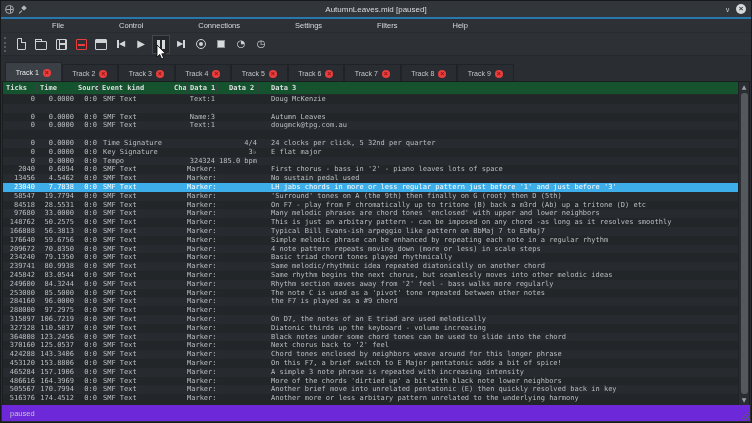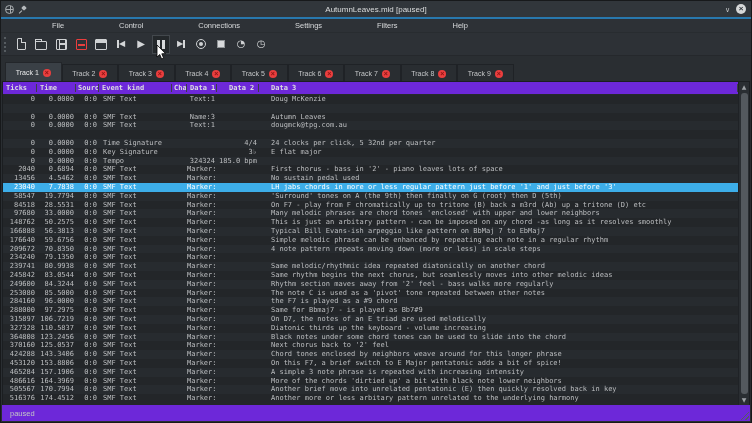--- a/index.html
+++ b/index.html
@@ -53,21 +53,21 @@
 
   
   .tabbar { height:26px; display:flex; align-items:flex-end; padding-left:4px; background:#2a2e32; }
   .tab { height:18px; width:56.5px; display:flex; align-items:center; justify-content:center; gap:4px; background:#292d31; border:1px solid #1f2226; border-bottom:none; color:#c4c6c8; font-size:7px; }
   .tab.active { height:20px; background:#3a4046; color:#e9eaeb; border-color:#23262a; }
   .tab-close { width:8px; height:8px; border-radius:50%; background:#e93e3e; color:#8d1212; font-size:7px; line-height:8px; text-align:center; font-weight:bold; flex:0 0 auto; }
 
   
   .table-frame { position:absolute; left:1px; right:1px; top:80px; height:325px; border:1px solid #1b1e21; background:#232629; display:flex; }
   .table-main { flex:1; display:flex; flex-direction:column; overflow:hidden; }
-  .thead { display:grid; grid-template-columns:34px 39px 23px 73px 15px 30px 42px 1fr; height:13px; background:#6d28d9; border-bottom:1px solid #26292d; font-family:"DejaVu Sans Mono","Liberation Mono",monospace; font-size:7px; font-weight:bold; color:#dcdee0; align-items:center; }
+  .thead { display:grid; grid-template-columns:34px 39px 23px 73px 15px 30px 42px 1fr; height:13px; background:#14532d; border-bottom:1px solid #26292d; font-family:"DejaVu Sans Mono","Liberation Mono",monospace; font-size:7px; font-weight:bold; color:#dcdee0; align-items:center; }
   .thead .th { padding:0 2px; white-space:nowrap; overflow:hidden; border-right:1px solid #3b4046; }
   .th.al { text-align:left; padding-left:3px; }
   .th.ar { text-align:right; padding-right:2px; }
   .th.pad12 { padding-left:12px; }
   .tbody { flex:1; overflow:hidden; font-family:"DejaVu Sans Mono","Liberation Mono",monospace; font-size:7px; }
   .tr { display:grid; grid-template-columns:34px 39px 23px 73px 15px 30px 42px 1fr; height:8.8px; align-items:center; color:#bcbec0; background:#232629; }
   .tr.alt { background:#272b2f; }
   .tr.selected { background:#3daee9; color:#ffffff; }
   .td { white-space:nowrap; overflow:hidden; line-height:8.8px; }
   .td.r { text-align:right; padding-right:2px; }
@@ -394,20 +394,21 @@
             <div class="td l12">4 note pattern repeats moving down (more or less) in scale steps</div>
           </div>
           <div class="tr">
             <div class="td r">234240</div>
             <div class="td r">79.1350</div>
             <div class="td r">0:0</div>
             <div class="td l">SMF Text</div>
             <div class="td r"></div>
             <div class="td r">Marker:6</div>
             <div class="td r"></div>
+            <div class="td l12">Basic triad chord tones played rhythmically</div>
           </div>
           <div class="tr alt">
             <div class="td r">239741</div>
             <div class="td r">80.9938</div>
             <div class="td r">0:0</div>
             <div class="td l">SMF Text</div>
             <div class="td r"></div>
             <div class="td r">Marker:6</div>
             <div class="td r"></div>
             <div class="td l12">Same melodic/rhythmic idea repeated diatonically  on another chord</div>
@@ -453,21 +454,20 @@
             <div class="td l12">the F7 is played as a #9 chord</div>
           </div>
           <div class="tr">
             <div class="td r">288000</div>
             <div class="td r">97.2975</div>
             <div class="td r">0:0</div>
             <div class="td l">SMF Text</div>
             <div class="td r"></div>
             <div class="td r">Marker:6</div>
             <div class="td r"></div>
-            <div class="td l12">Same for Bbmaj7 - is played as Bb7#9</div>
           </div>
           <div class="tr alt">
             <div class="td r">315897</div>
             <div class="td r">106.7219</div>
             <div class="td r">0:0</div>
             <div class="td l">SMF Text</div>
             <div class="td r"></div>
             <div class="td r">Marker:6</div>
             <div class="td r"></div>
             <div class="td l12">On D7, the notes of an E triad are used melodically</div>

